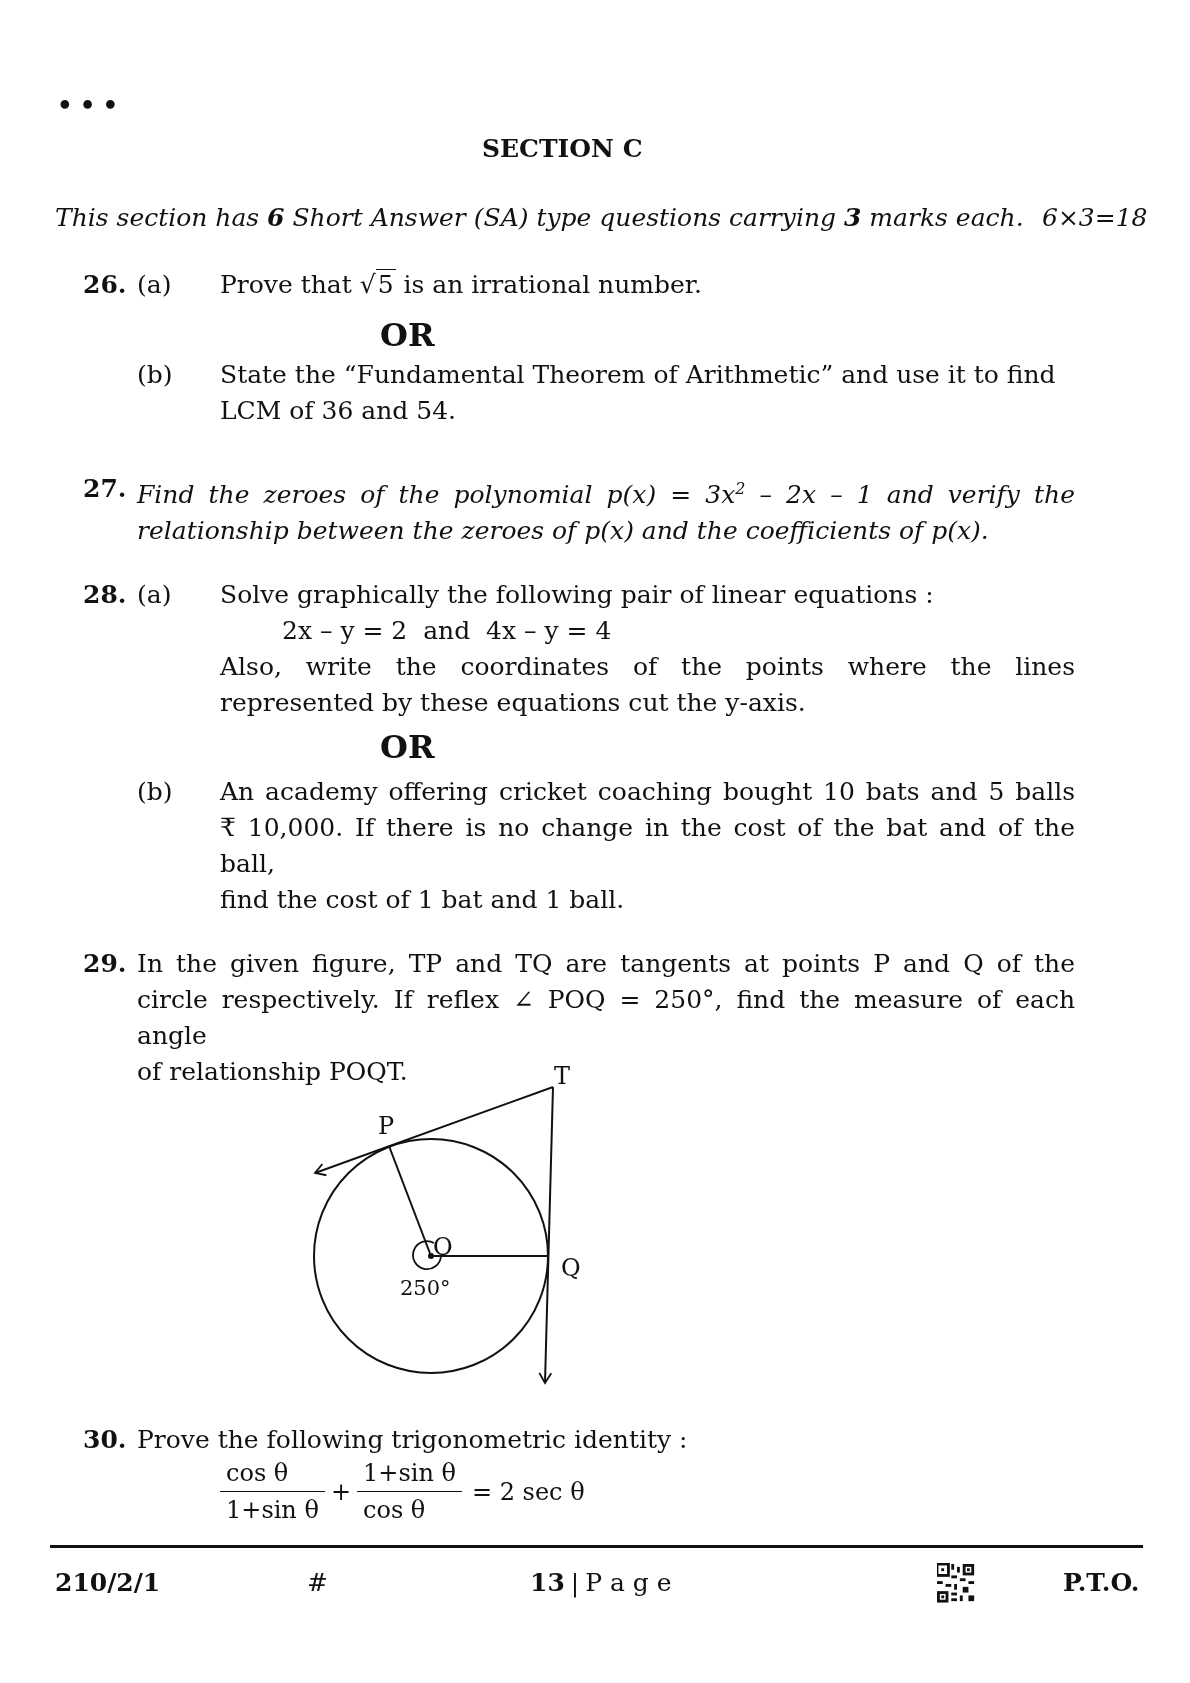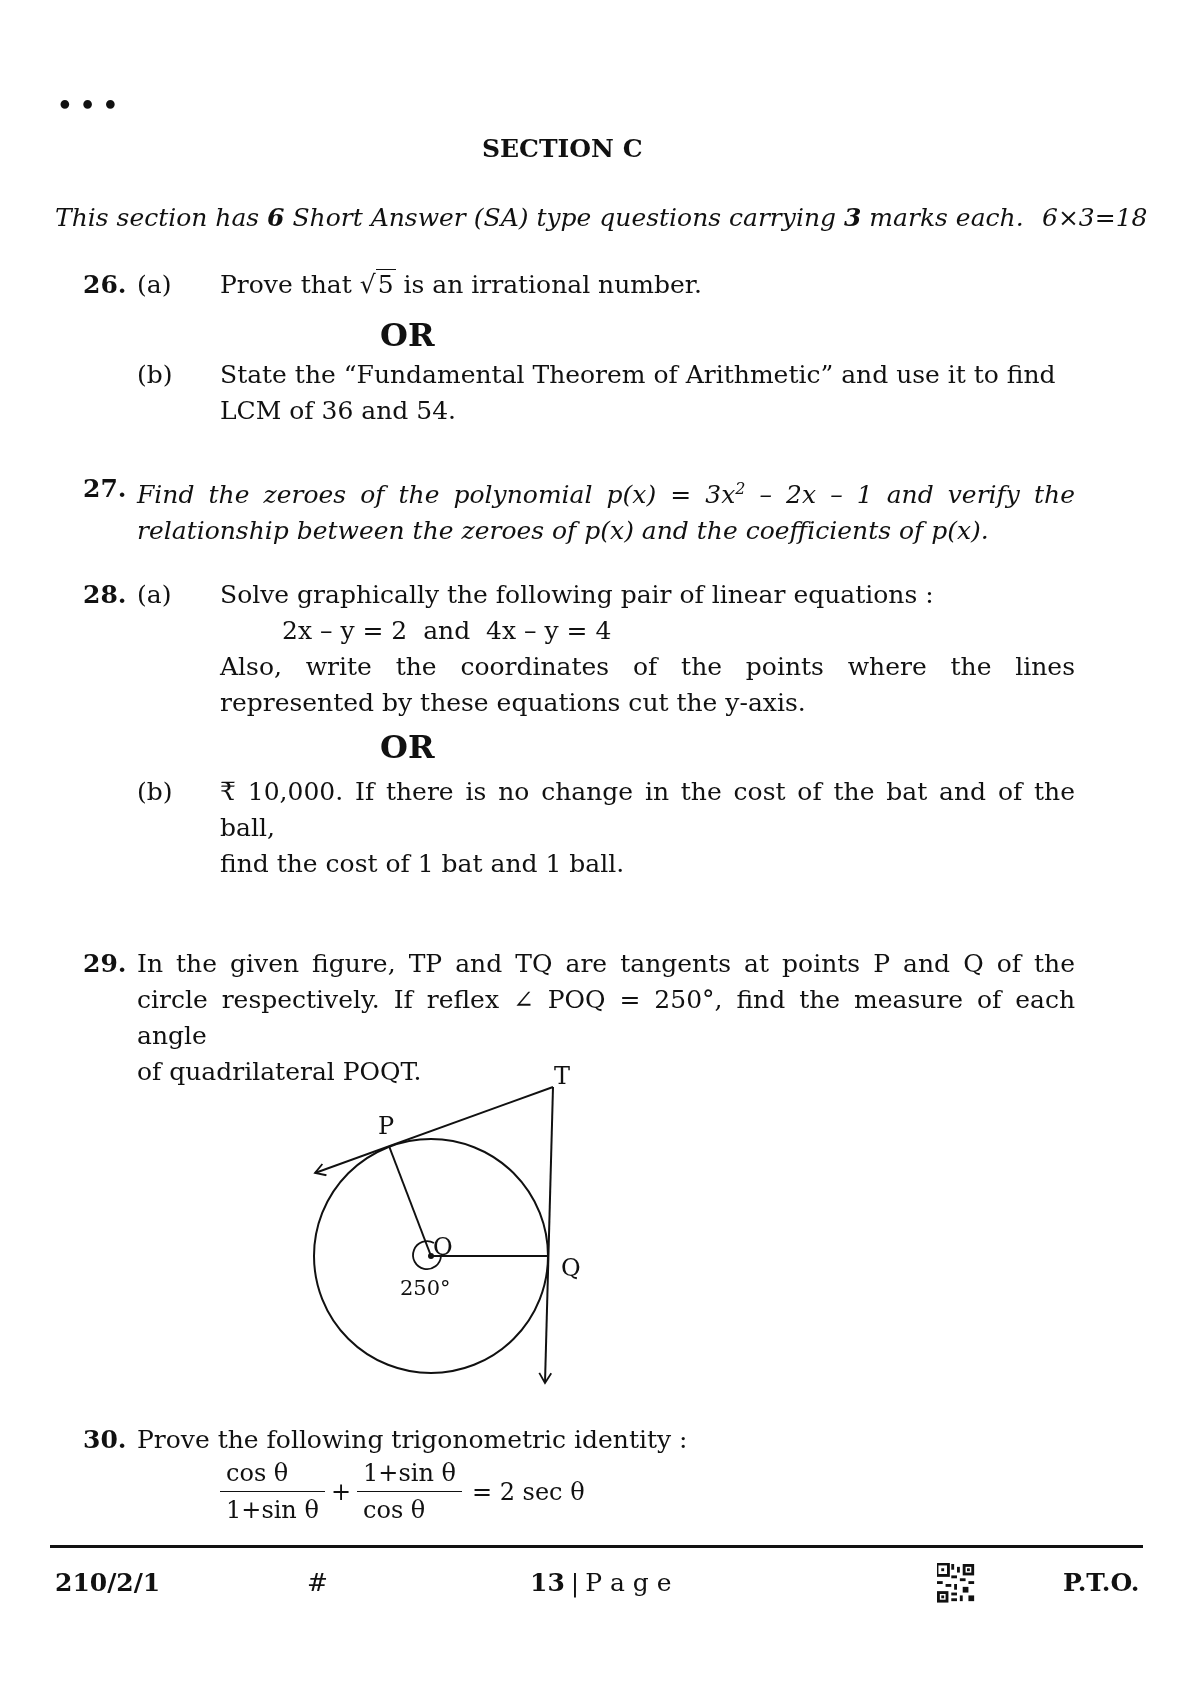--- a/index.html
+++ b/index.html
@@ -63,31 +63,32 @@
   <div class="sub" style="top:577px;">(a)</div>
   <div class="body" style="top:577px;">
     <div>Solve graphically the following pair of linear equations :</div>
     <div style="padding-left:62px; white-space:pre;">2x – y = 2  and  4x – y = 4</div>
     <div class="just-full">Also, write the coordinates of the points where the lines</div>
     <div>represented by these equations cut the y-axis.</div>
   </div>
   <div class="or" style="top:728px;">OR</div>
   <div class="sub" style="top:774px;">(b)</div>
   <div class="body" style="top:774px;">
+    <div class="just-full">An academy offering cricket coaching bought 10 bats and 5 balls</div>
     <div class="just-full">₹ 10,000. If there is no change in the cost of the bat and of the ball,</div>
     <div>find the cost of 1 bat and 1 ball.</div>
   </div>
 </div>
 
 <div>
   <div class="qnum" style="top:946px;">29.</div>
   <div class="body" style="left:137px; width:938px; top:946px;">
     <div class="just-full">In the given figure, TP and TQ are tangents at points P and Q of the</div>
     <div class="just-full">circle respectively. If reflex ∠ POQ = 250°, find the measure of each angle</div>
-    <div>of quadrilateral POQT.</div>
+    <div>of relationship POQT.</div>
   </div>
 
   <svg class="abs" style="left:0; top:0;" width="1190" height="1683">
     <defs>
       <marker id="arr" markerWidth="14" markerHeight="14" refX="11" refY="7" orient="auto" markerUnits="userSpaceOnUse">
         <path d="M1,1 L11,7 L1,13" fill="none" stroke="#111" stroke-width="1.8"></path>
       </marker>
     </defs>
     <circle cx="431" cy="1256" r="117" fill="none" stroke="#111" stroke-width="2"></circle>
 

